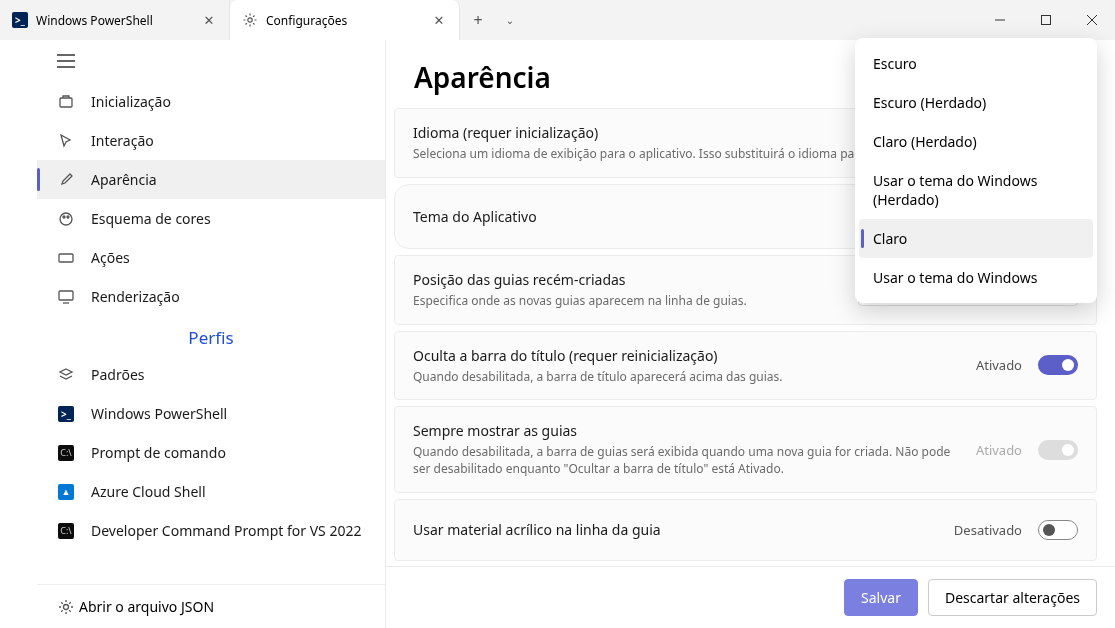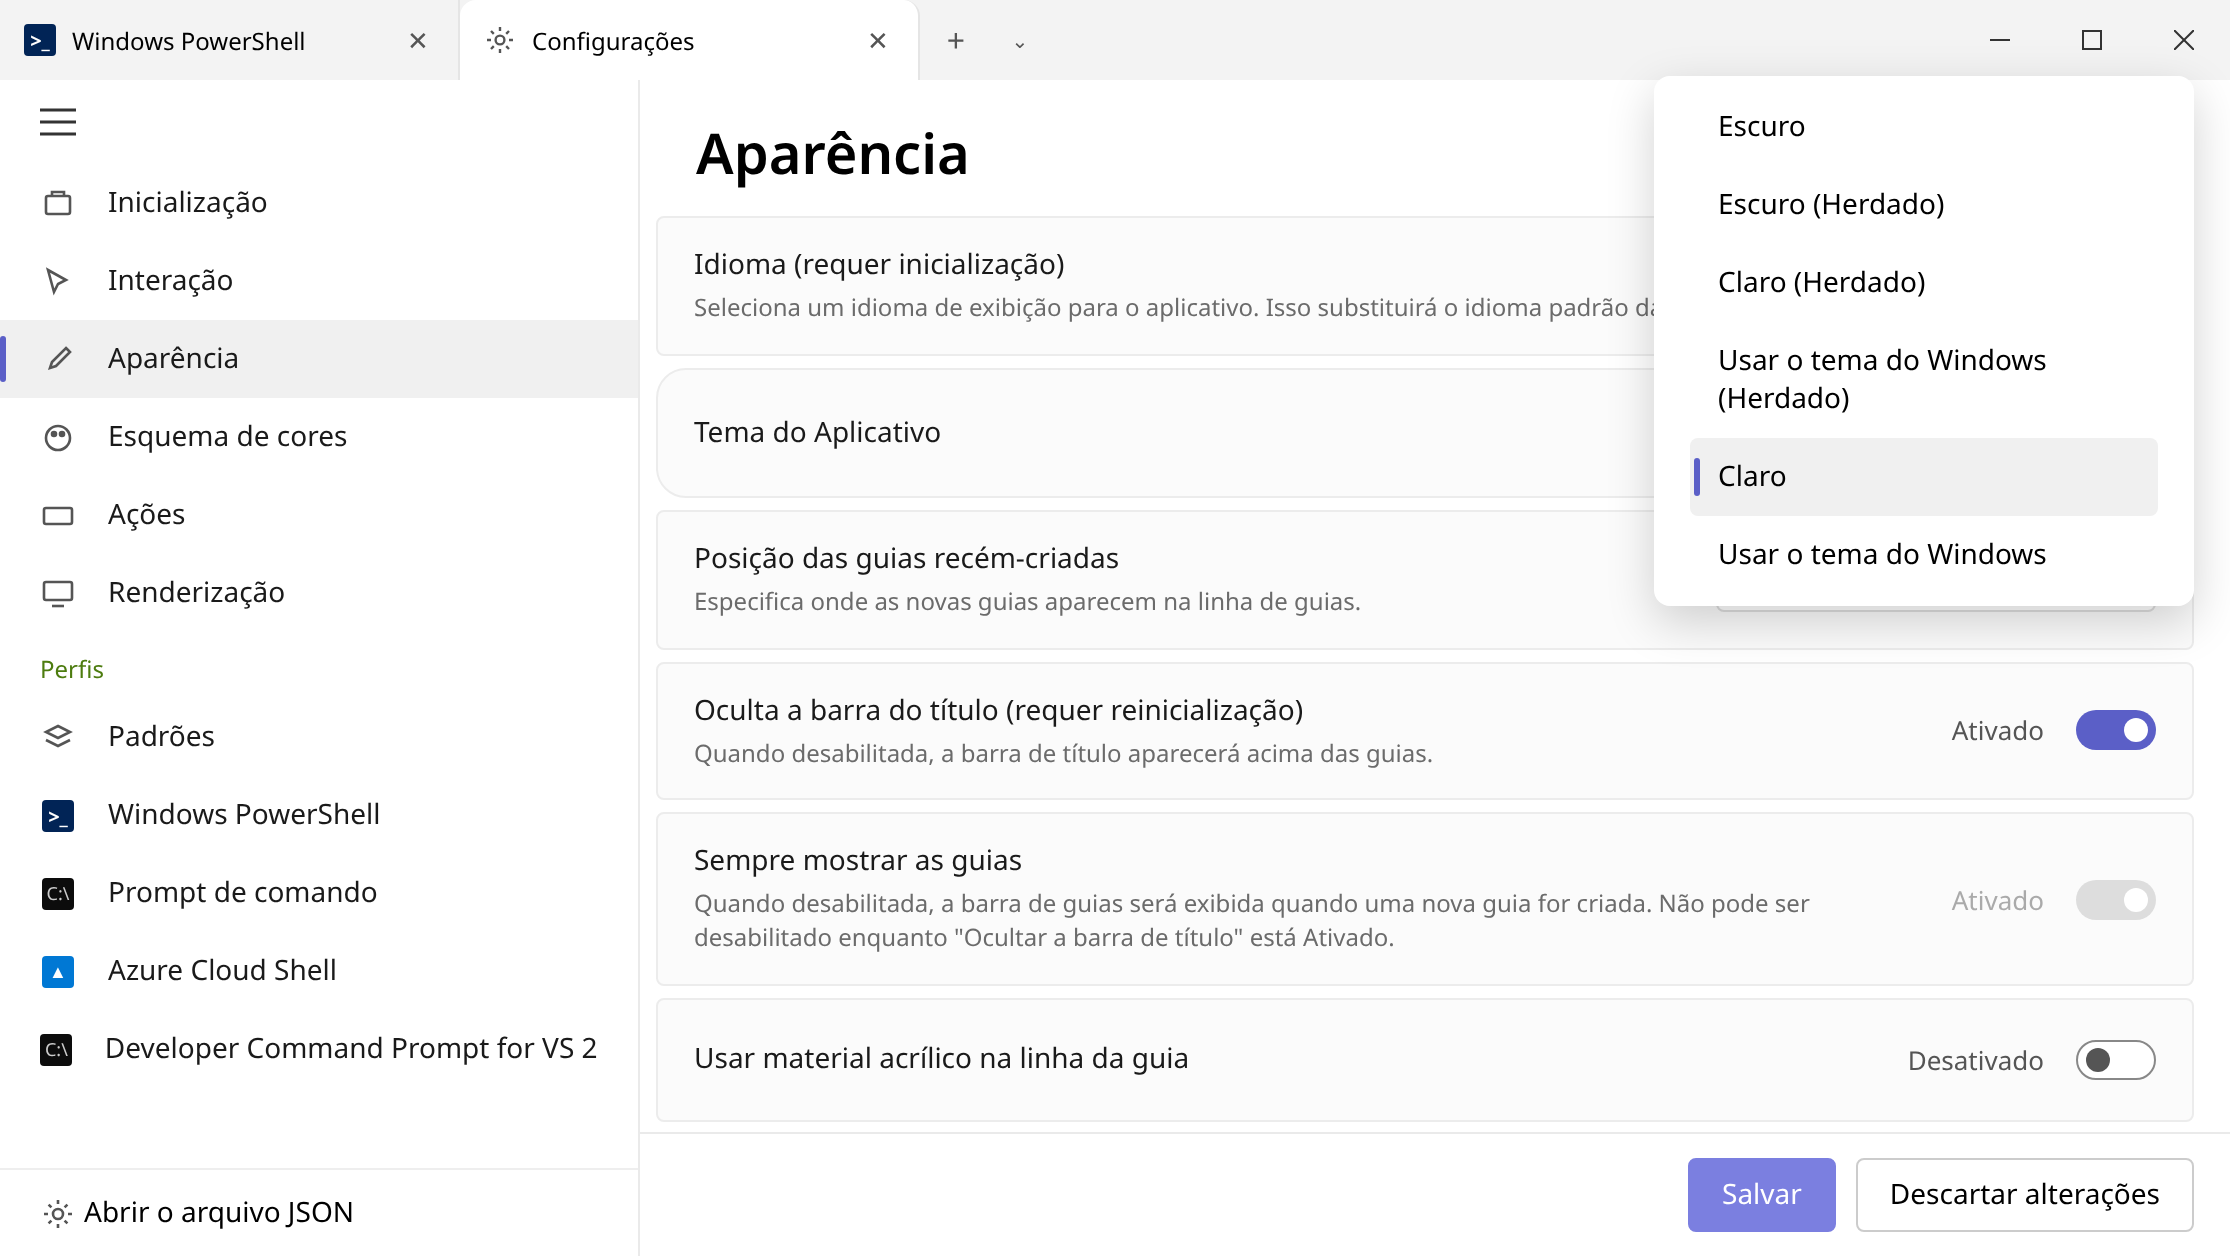--- a/index.html
+++ b/index.html
@@ -15,29 +15,29 @@
 .ps-icon { width: 16px; height: 16px; background: #012456; border-radius: 2px; display: flex; align-items: center; justify-content: center; color: #fff; font-size: 10px; font-weight: bold; }
 .newtab { width: 36px; display: flex; align-items: center; justify-content: center; font-size: 16px; color: #555; cursor: pointer; }
 .tabdrop { width: 28px; display: flex; align-items: center; justify-content: center; font-size: 10px; color: #555; cursor: pointer; }
 .titlespacer { flex: 1; }
 .winbtn { width: 46px; display: flex; align-items: center; justify-content: center; font-size: 12px; color: #333; cursor: pointer; }
 
 
 .body { flex: 1; display: flex; background: #fff; overflow: hidden; }
 
 
-.sidebar { width: 320px; background: #fff; display: flex; flex-direction: column; border-right: 1px solid #eaeaea; }
+.sidebar { width: 386px; background: #fff; display: flex; flex-direction: column; border-right: 1px solid #eaeaea; padding-left: 37px; }
 .hamburger { padding: 14px 20px; cursor: pointer; }
 .hamburger svg { width: 18px; height: 14px; }
 .navlist { flex: 1; overflow-y: auto; }
 .navitem { display: flex; align-items: center; gap: 16px; padding: 10px 20px; cursor: pointer; font-size: 14px; color: #1a1a1a; position: relative; }
 .navitem.active { background: #f0f0f0; }
 .navitem.active::before { content: ""; position: absolute; left: 0; top: 8px; bottom: 8px; width: 3px; background: #5b5fc7; border-radius: 2px; }
 .navicon { width: 18px; height: 18px; display: flex; align-items: center; justify-content: center; color: #555; }
-.navsection { font-size: 12px; color: #4d7c0f; padding: 10px 20px 6px; }
+.navsection { font-size: 17px; color: #1d4ed8; padding: 10px 20px 6px; text-align: center; }
 .footeritem { display: flex; align-items: center; gap: 4px; padding: 12px 20px; border-top: 1px solid #eee; cursor: pointer; font-size: 14px; }
 
 
 .main { flex: 1; display: flex; flex-direction: column; overflow: hidden; }
 .page-title { font-size: 28px; font-weight: 600; padding: 18px 28px 12px; }
 .content { flex: 1; overflow-y: auto; padding: 0 18px 0 8px; }
 .card { background: #fbfbfb; border: 1px solid #ececec; border-radius: 4px; padding: 14px 18px; margin-bottom: 6px; display: flex; align-items: center; gap: 16px; }
 .card-text { flex: 1; }
 .card-title { font-size: 14px; color: #1a1a1a; }
 .card-desc { font-size: 12px; color: #6b6b6b; margin-top: 4px; line-height: 1.4; }
@@ -54,21 +54,21 @@
 .toggle.on::after { background: #fff; right: 4px; }
 .toggle.off::after { background: #555; left: 4px; top: 3px; }
 .toggle.disabled::after { background: #fff; right: 4px; }
 
 
 .footer { display: flex; justify-content: flex-end; gap: 10px; padding: 12px 18px; border-top: 1px solid #eaeaea; background: #fff; }
 .btn { padding: 8px 16px; border-radius: 4px; font-size: 14px; cursor: pointer; border: 1px solid #ccc; background: #fff; }
 .btn.primary { background: #7b7fe0; color: #fff; border-color: #7b7fe0; }
 
 
-.flyout { position: absolute; top: 38px; right: 18px; width: 270px; background: #fff; border-radius: 8px; box-shadow: 0 8px 24px rgba(0,0,0,0.18); padding: 6px 18px; z-index: 100; }
+.flyout { position: absolute; top: 38px; right: 18px; width: 242px; background: #fff; border-radius: 8px; box-shadow: 0 8px 24px rgba(0,0,0,0.18); padding: 6px 4px; z-index: 100; }
 .flyitem { padding: 10px 14px; font-size: 14px; cursor: pointer; border-radius: 4px; position: relative; }
 .flyitem.selected { background: #f0f0f0; }
 .flyitem.selected::before { content: ""; position: absolute; left: 2px; top: 10px; bottom: 10px; width: 3px; background: #5b5fc7; border-radius: 2px; }
 
 svg { display: block; }
 .cmd-icon { width:16px; height:16px; background:#0c0c0c; border-radius:2px; display:flex; align-items:center; justify-content:center; color:#ccc; font-size:9px; }
 .azure-icon { width:16px; height:16px; background:#0078d4; border-radius:2px; display:flex; align-items:center; justify-content:center; color:#fff; font-size:9px; }
 </style>
 </head>
 <body>

